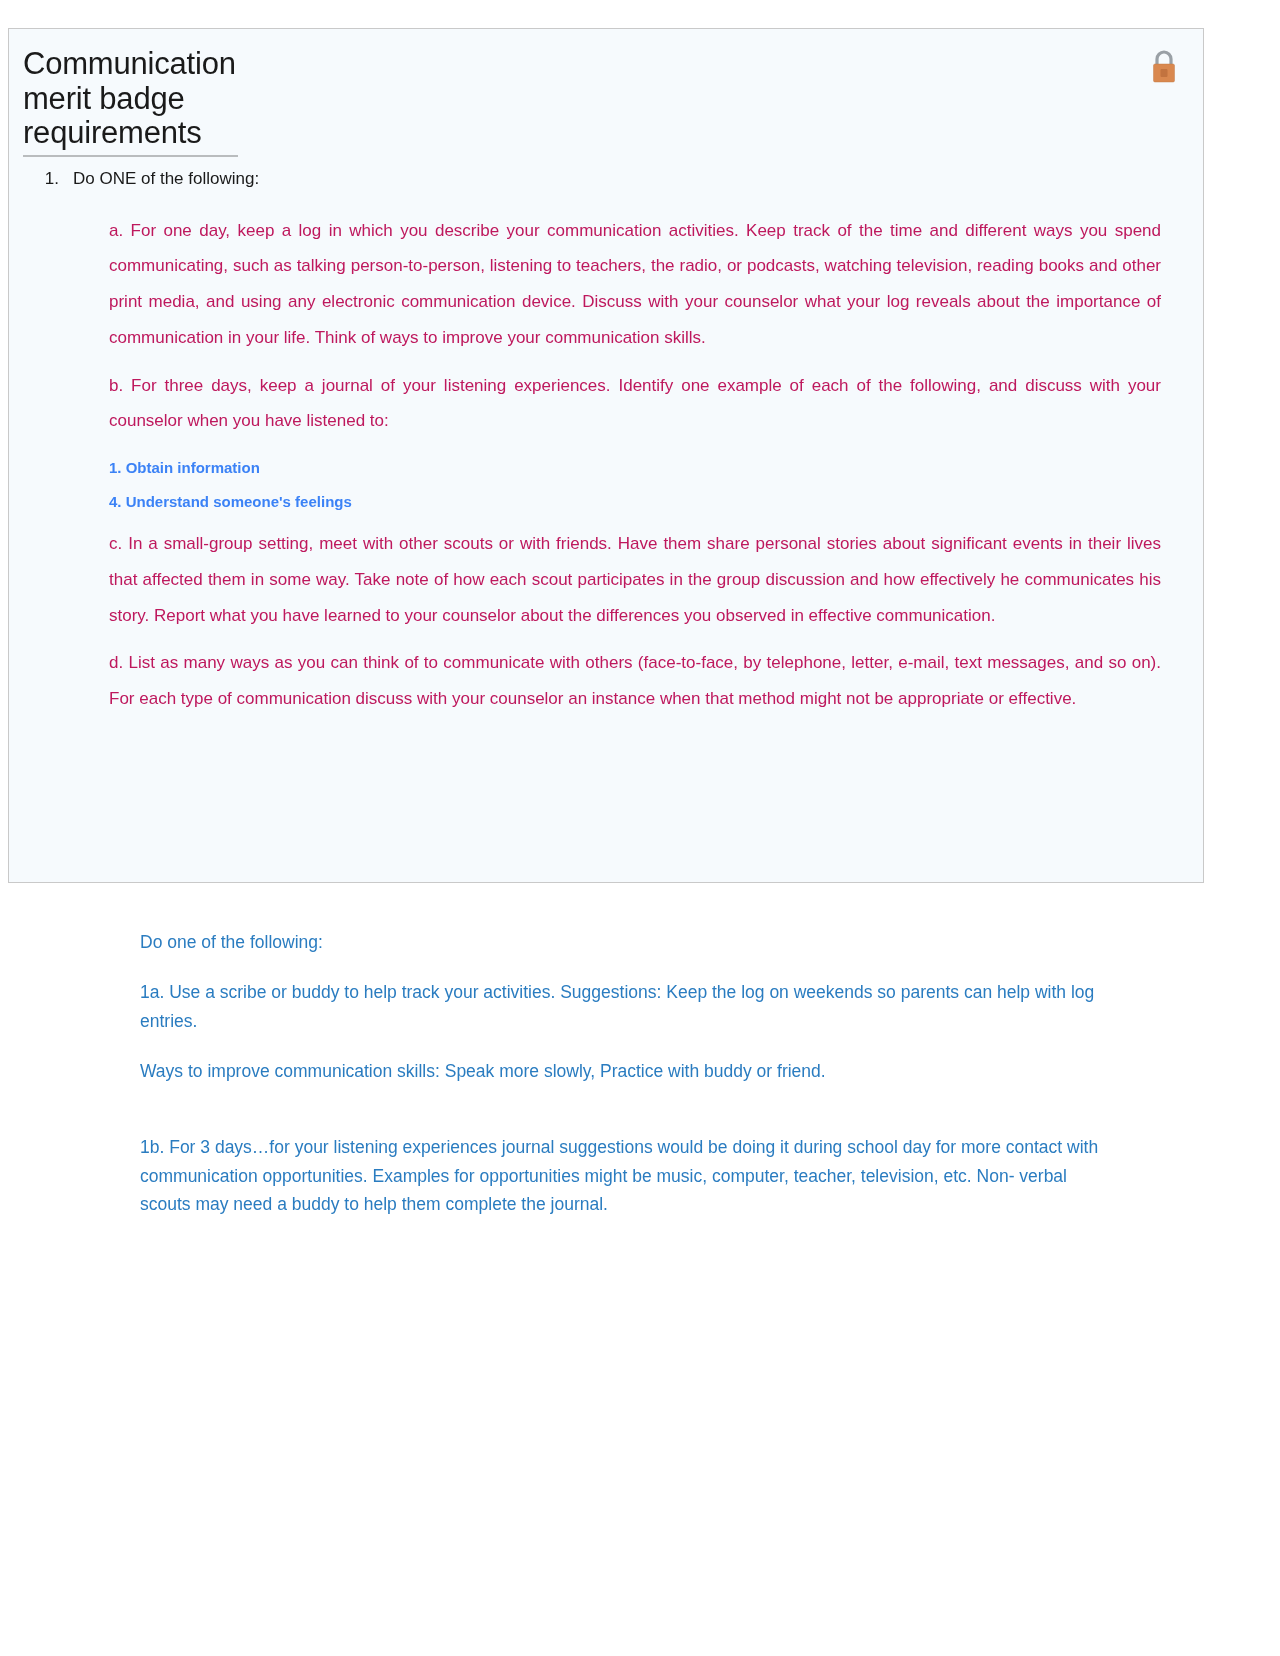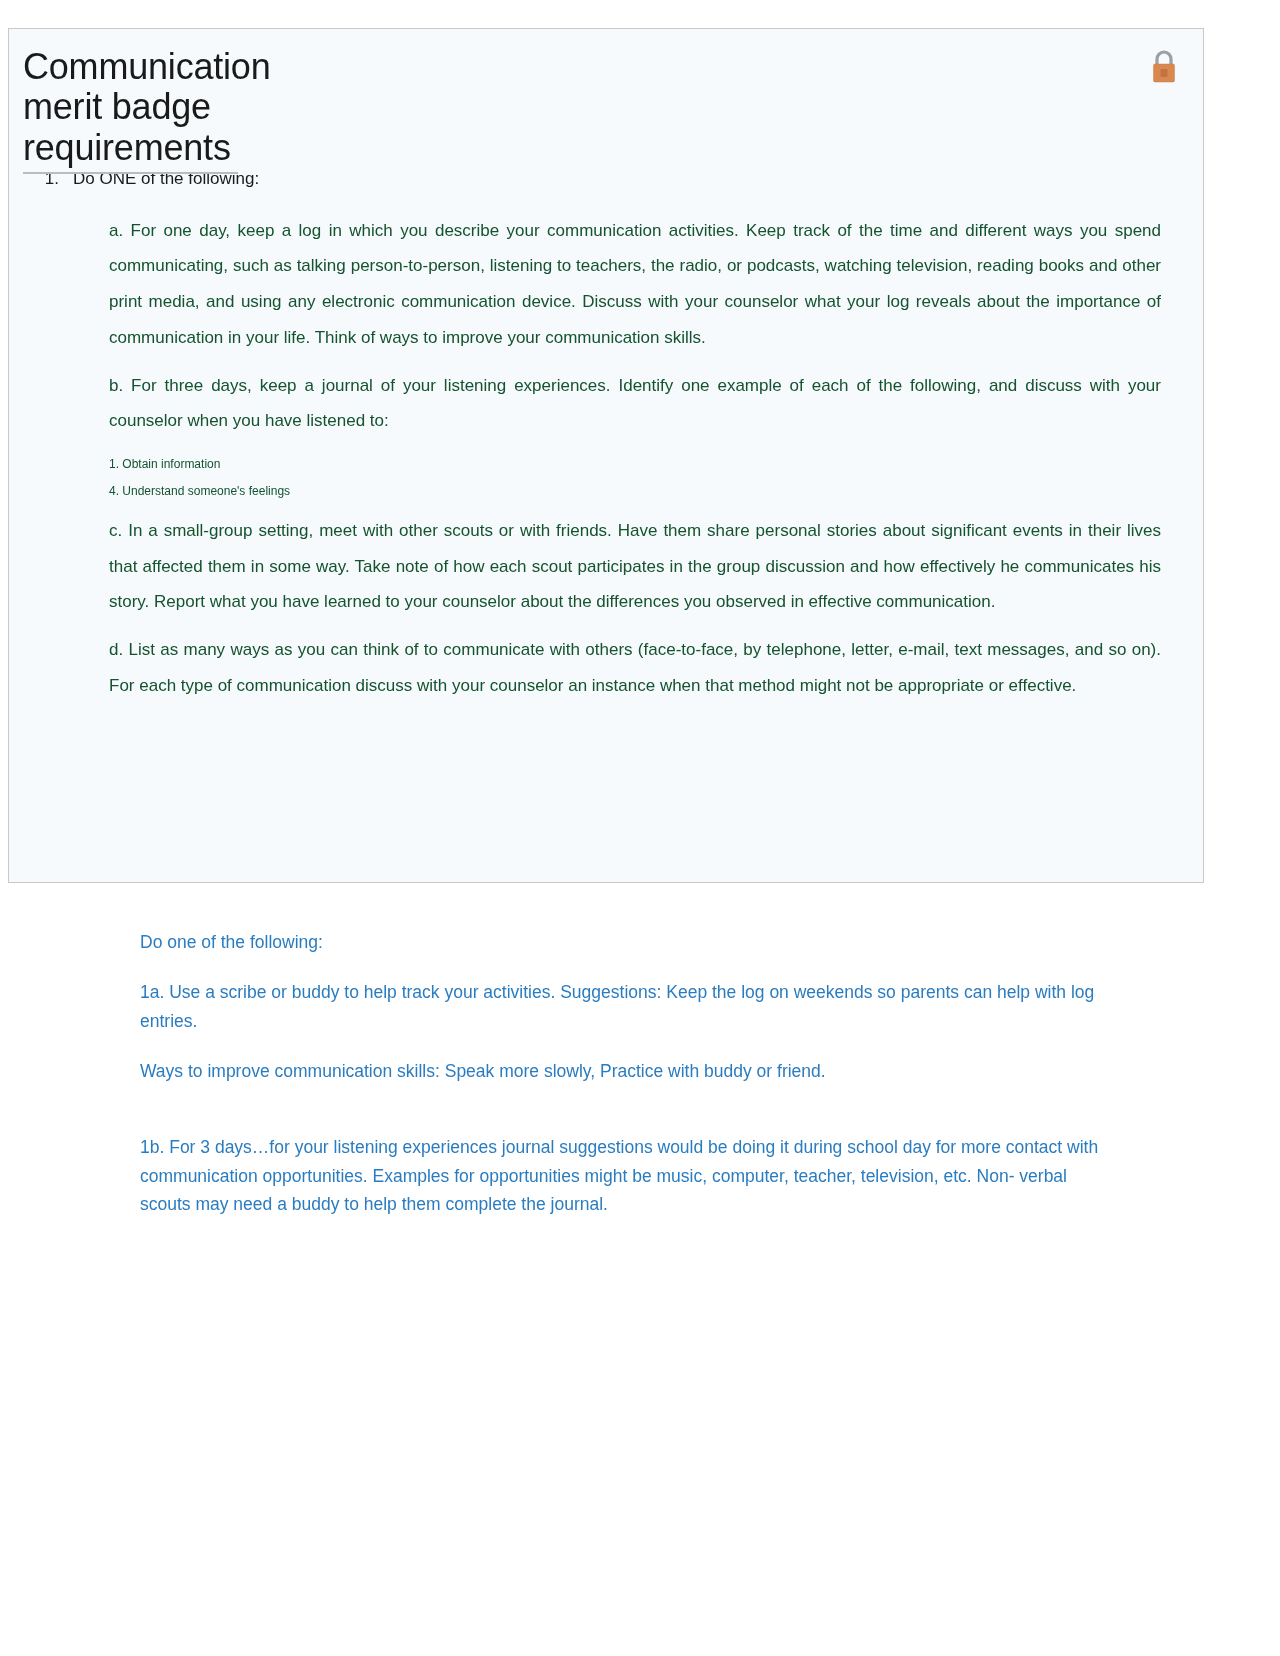--- a/index.html
+++ b/index.html
@@ -31,21 +31,21 @@
 
   .panel-header {
     position: relative;
     padding: 18px 0 0 14px;
     height: 130px;
     box-sizing: border-box;
   }
 
   .panel-title {
     font-family: "Liberation Sans", sans-serif;
-    font-size: 36px;
+    font-size: 31px;
     font-weight: 400;
     line-height: 1.12;
     color: #1a1a1a;
     width: 215px;
     border-bottom: 2px solid #b9bcbe;
     padding-bottom: 4px;
     margin: 0;
     letter-spacing: -0.2px;
   }
 
@@ -78,35 +78,36 @@
     box-sizing: border-box;
   }
   .req-lead {
     flex: 1 1 auto;
   }
 
   .sub {
     margin: 0 0 12px 74px;
     font-size: 17px;
     line-height: 2.1;
-    color: #14532d;
+    color: #be185d;
     text-align: justify;
     text-justify: inter-word;
     padding-right: 16px;
   }
 
   .numlist {
     margin: 0 0 8px 74px;
     padding: 0;
     list-style: none;
   }
   .numlist li {
-    font-size: 12px;
+    font-size: 15px;
     line-height: 2.25;
-    color: #14532d;
+    color: #3b82f6;
+    font-weight: bold;
   }
 
   
   .notes {
     position: absolute;
     left: 140px;
     top: 928px;
     width: 960px;
     color: #2a7cc0;
     font-family: "Liberation Sans", sans-serif;

